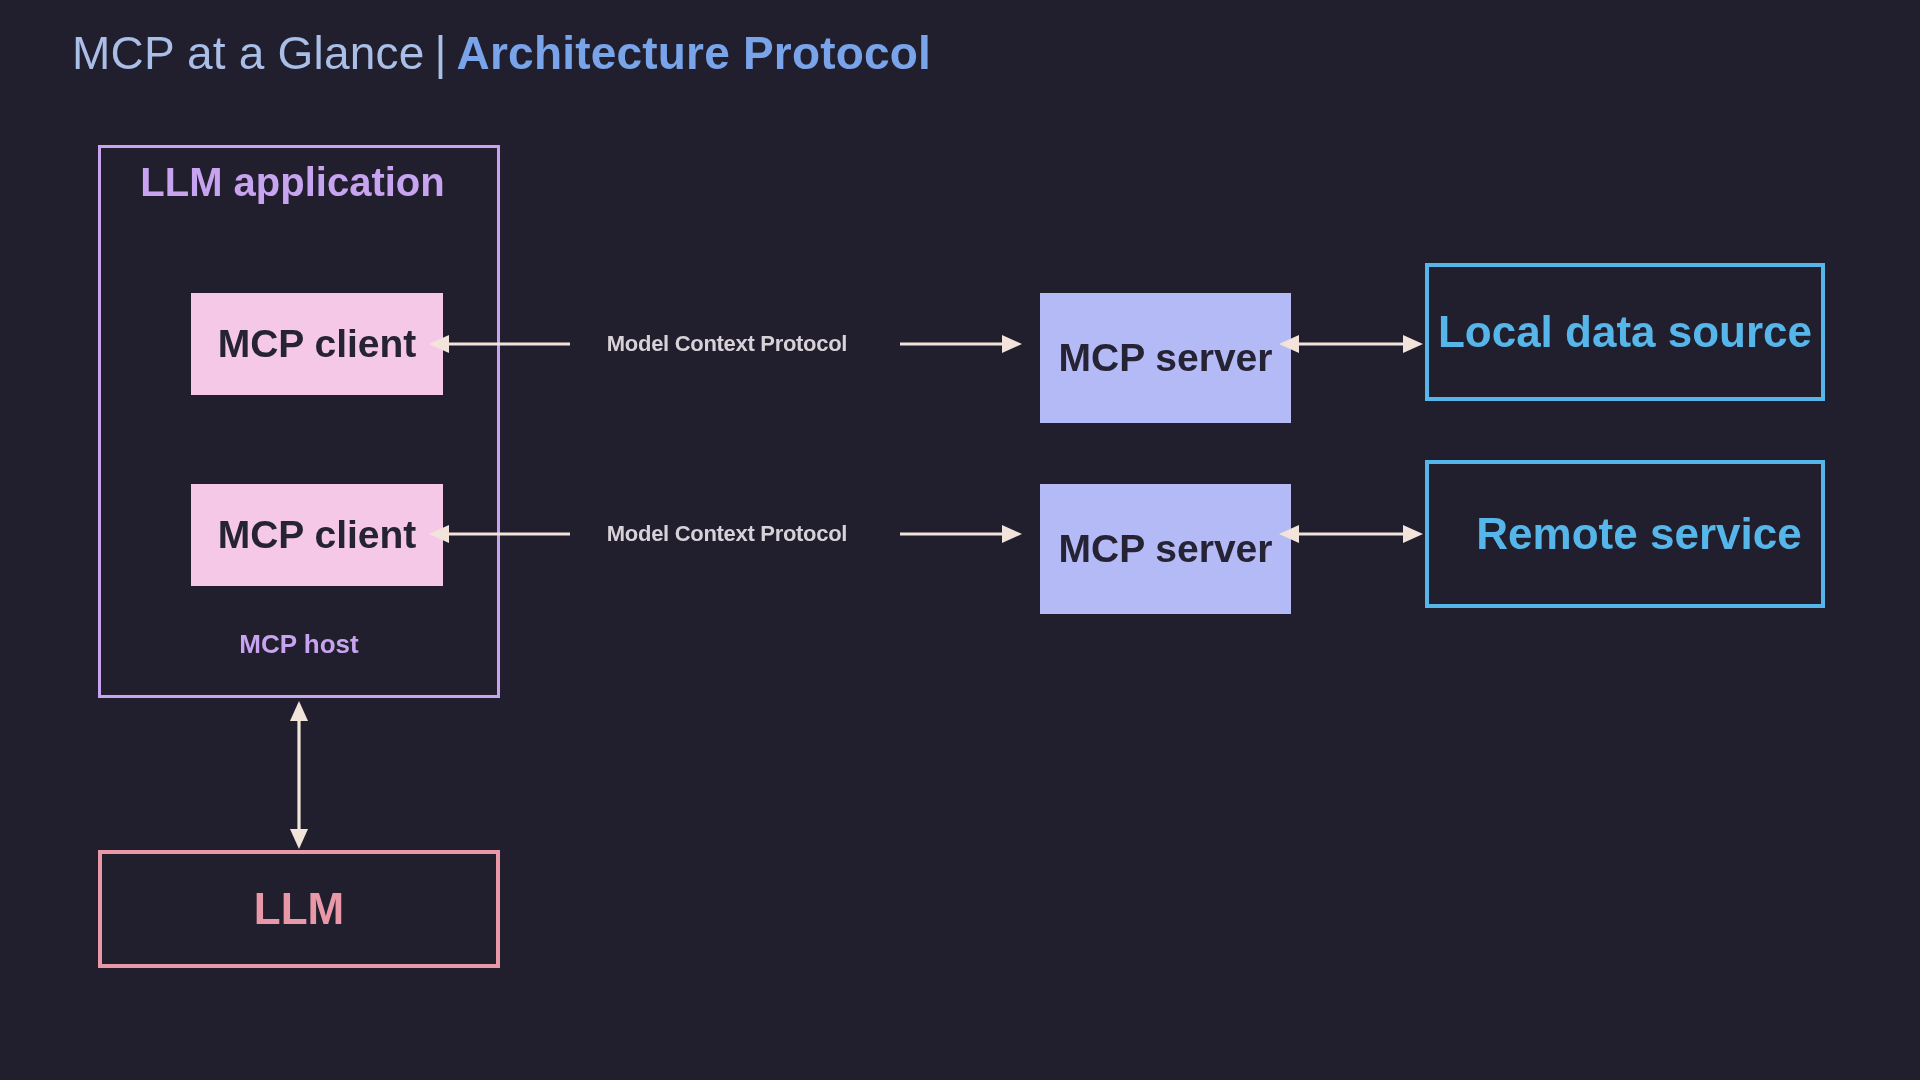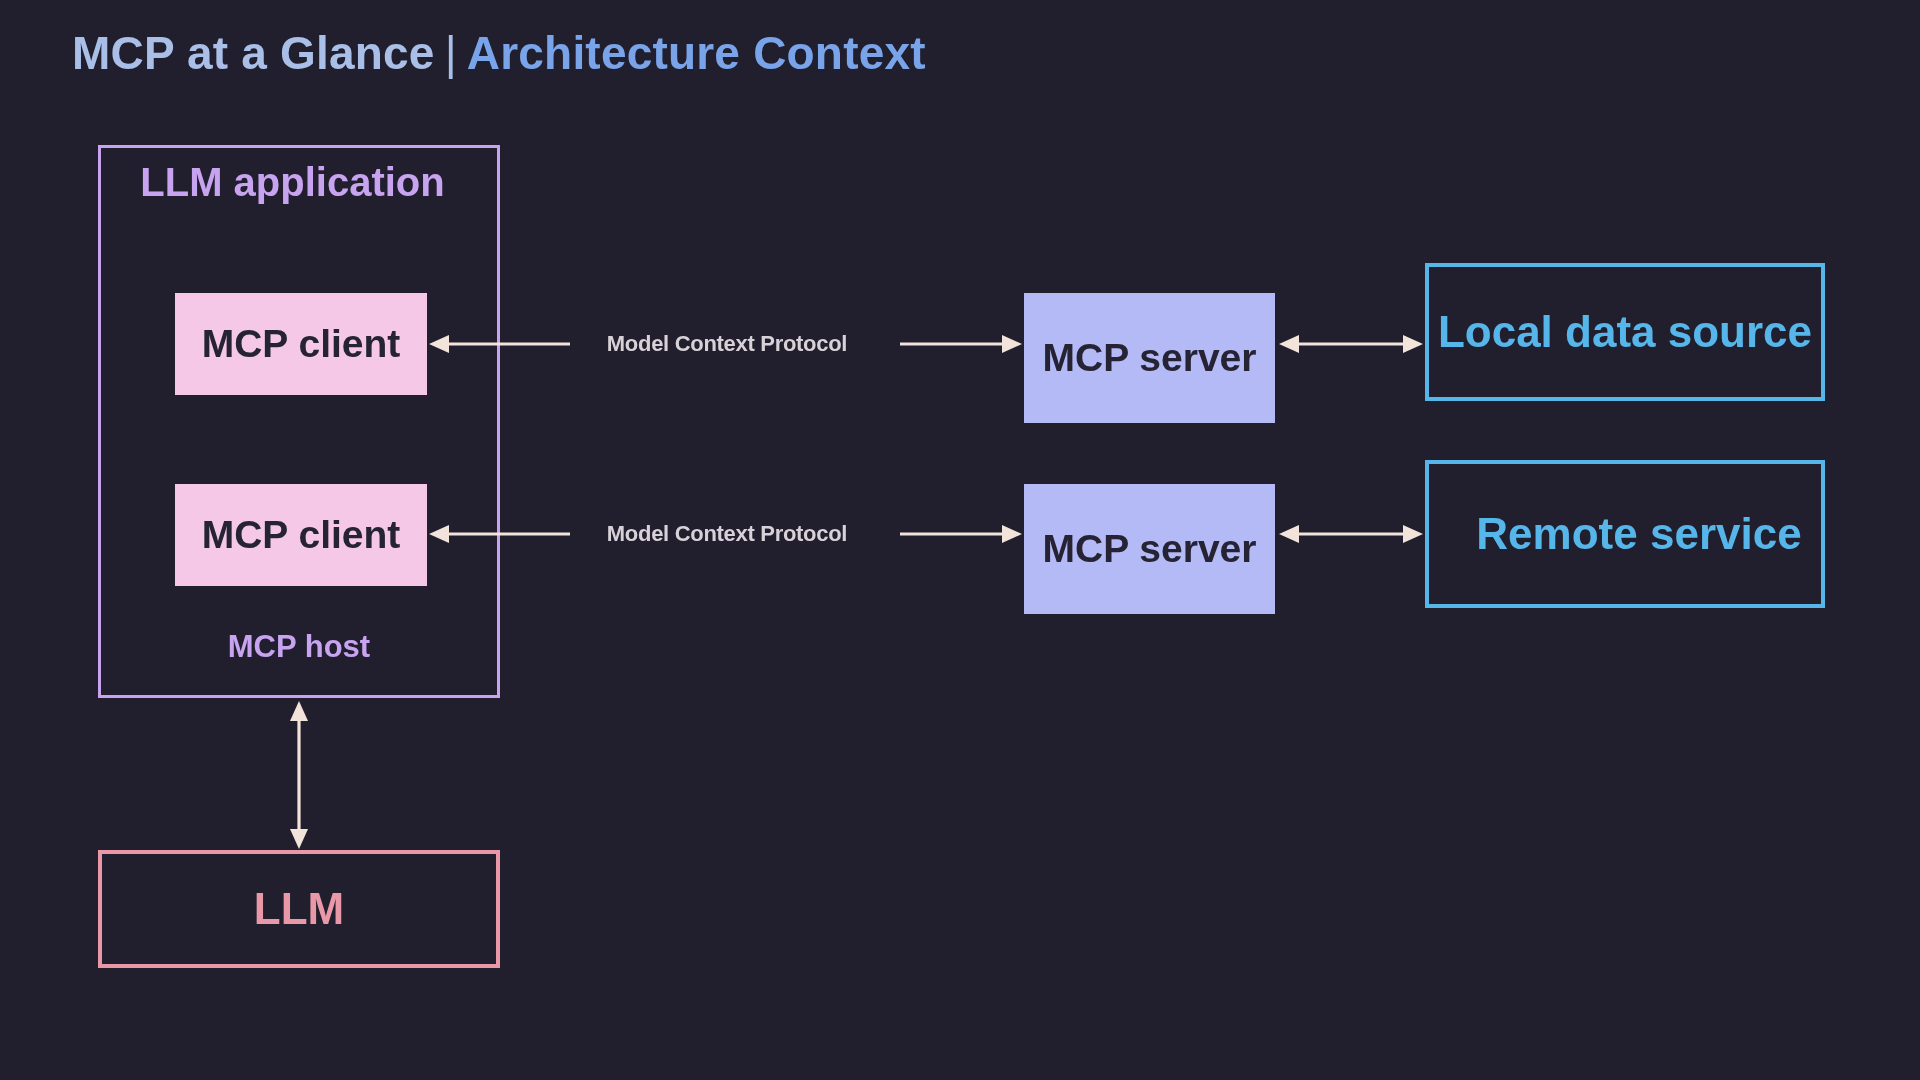--- a/index.html
+++ b/index.html
@@ -23,46 +23,46 @@
     overflow: hidden;
   }
   .stage { position: relative; width: 1920px; height: 1080px; }
 
   
   .title {
     position: absolute; left: 72px; top: 24px;
     font-size: 46px; line-height: 58px; letter-spacing: 0.2px;
     white-space: nowrap;
   }
-  .title .light { color: var(--title-light); font-weight: 700; text-align: right; }
+  .title .light { color: var(--title-light); font-weight: 400; text-align: right; }
   .title .sep   { color: var(--title-light); font-weight: 400; padding: 0 10px; }
   .title .bold  { color: var(--title-bold); font-weight: 700; }
 
   
   .app-box {
     position: absolute; left: 98px; top: 145px;
     width: 402px; height: 553px;
     border: 3px solid var(--purple);
   }
   .app-label {
     position: absolute; left: 98px; top: 160px; width: 389px;
     text-align: center;
     color: var(--purple); font-size: 40px; font-weight: 700;
   }
   .host-label {
     position: absolute; left: 98px; top: 629px; width: 402px;
     text-align: center;
-    color: var(--purple); font-size: 31px; font-weight: 700;
+    color: var(--purple); font-size: 26px; font-weight: 700;
   }
 
   
   .fill-box {
     position: absolute;
     display: flex; align-items: center; justify-content: center;
-    font-size: 39px; font-weight: 700; color: var(--dark-text);
+    font-size: 39px; font-weight: 700; color: var(--dark-text); margin-left: 16px;
   }
   .client { background: var(--pink-fill); left: 175px; width: 252px; height: 102px; }
   .client.row1 { top: 293px; }
   .client.row2 { top: 484px; }
   .server { background: var(--periwinkle); left: 1024px; width: 251px; height: 130px; }
   .server.row1 { top: 293px; }
   .server.row2 { top: 484px; }
 
   
   .cyan-box {
@@ -101,21 +101,21 @@
   }
   svg.arrows line     { stroke: var(--arrow); stroke-width: 3.2; }
   svg.arrows polygon  { fill: var(--arrow); }
 </style>
 </head>
 <body>
 
 <div class="stage">
 
   <div class="title">
-    <span class="light">MCP at a Glance</span><span class="sep">|</span><span class="bold">Architecture Context</span>
+    <span class="light">MCP at a Glance</span><span class="sep">|</span><span class="bold">Architecture Protocol</span>
   </div>
 
   <div class="app-box"></div>
   <div class="app-label">LLM application</div>
   <div class="host-label">MCP host</div>
 
   <div class="fill-box client row1">MCP client</div>
   <div class="fill-box client row2">MCP client</div>
 
   <div class="fill-box server row1">MCP server</div>

